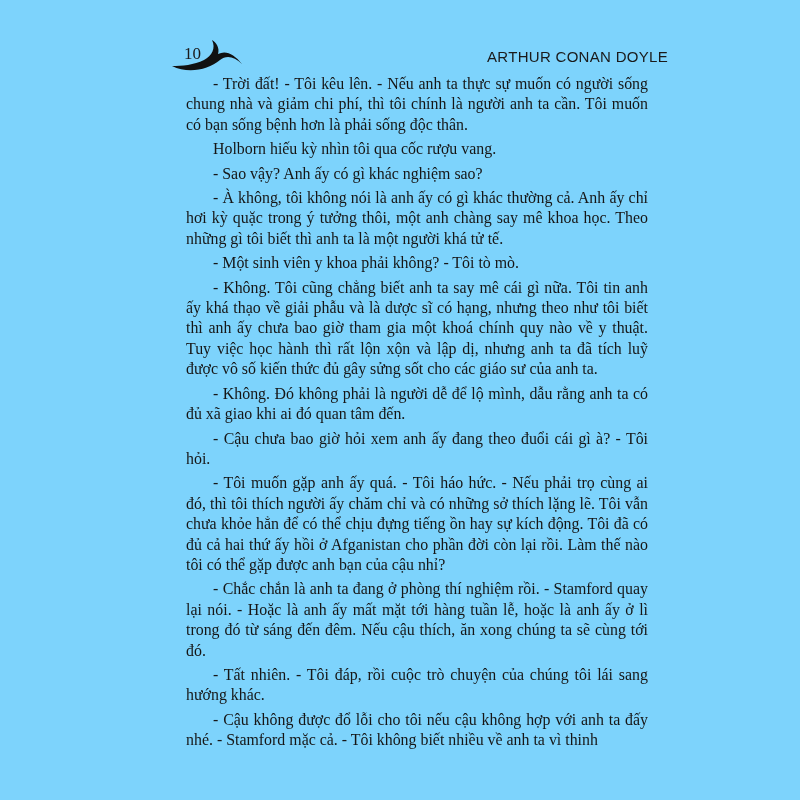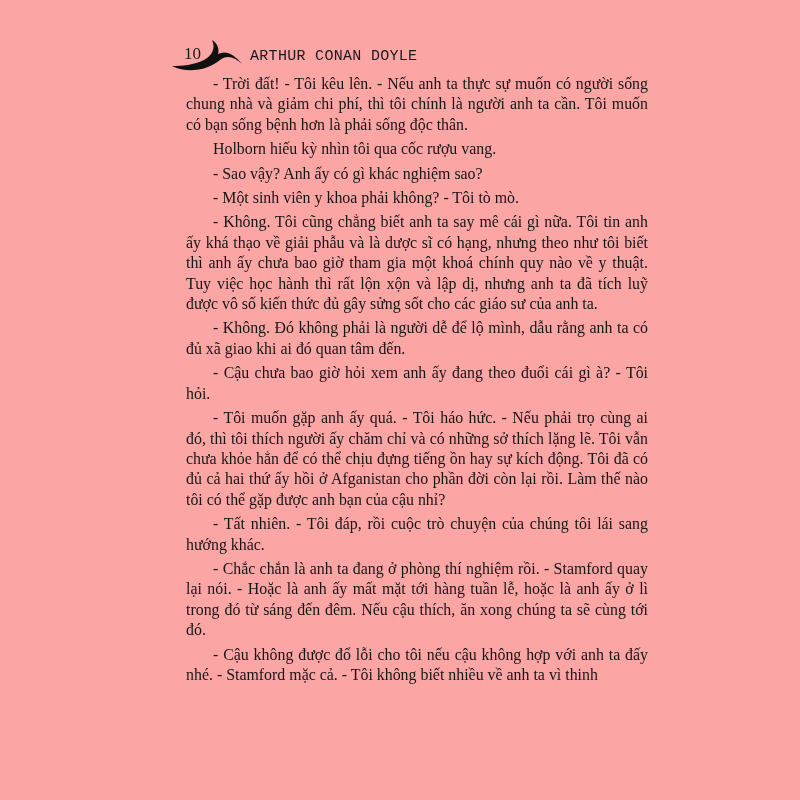--- a/index.html
+++ b/index.html
@@ -1,30 +1,30 @@
 <!DOCTYPE html>
 <html><head>
 <meta charset="utf-8">
 <style>
   html, body { margin: 0; padding: 0; background: #ffffff; }
   body { width: 800px; height: 800px; position: relative; overflow: hidden; }
   .page {
-    position: absolute; left: 0; top: 0; width: 800px; height: 800px; background: #fca5a5;
+    position: absolute; left: 0; top: 0; width: 800px; height: 800px; background: #7dd3fc;
   }
   .header {
     position: absolute; left: 168px; top: 36px; width: 500px; height: 40px;
   }
   .page-num {
     position: absolute; left: 16px; top: 8px;
     font-family: "Liberation Serif", serif; font-size: 17px; color: #1a1a1a;
   }
   .ornament { position: absolute; left: 0px; top: 4px; }
   .running-title {
-    position: absolute; left: 0; right: 0; top: 12px; text-align: left;
-    font-family: Liberation Mono, monospace; font-size: 15px; letter-spacing: 0.3px;
+    position: absolute; left: 0; right: 0; top: 12px; text-align: right;
+    font-family: Liberation Sans, sans-serif; font-size: 15px; letter-spacing: 0.3px;
     color: #1a1a1a; padding-left: 82px;
   }
   .body-text {
     position: absolute; left: 186px; top: 74px; width: 462px;
     font-family: "Liberation Serif", serif; font-size: 15.9px; line-height: 20.4px;
     color: #161616; text-align: justify;
   }
   .body-text p { margin: 0 0 4px 0; text-indent: 27px; }
 </style>
 </head>
@@ -36,22 +36,23 @@
       <path d="M4 26 C 20 34, 40 30, 52 20 C 58 15, 66 16, 74 24 C 66 14, 58 10, 50 14 C 52 8, 48 2, 44 0 C 48 8, 44 16, 36 20 C 26 25, 14 26, 4 26 Z" fill="#111111"></path>
     </svg>
     <span class="page-num">10</span>
     <div class="running-title">ARTHUR CONAN DOYLE</div>
   </div>
 
   <div class="body-text">
     <p>- Trời đất! - Tôi kêu lên. - Nếu anh ta thực sự muốn có người sống chung nhà và giảm chi phí, thì tôi chính là người anh ta cần. Tôi muốn có bạn sống bệnh hơn là phải sống độc thân.</p>
     <p>Holborn hiếu kỳ nhìn tôi qua cốc rượu vang.</p>
     <p>- Sao vậy? Anh ấy có gì khác nghiệm sao?</p>
+    <p>- À không, tôi không nói là anh ấy có gì khác thường cả. Anh ấy chỉ hơi kỳ quặc trong ý tưởng thôi, một anh chàng say mê khoa học. Theo những gì tôi biết thì anh ta là một người khá tử tế.</p>
     <p>- Một sinh viên y khoa phải không? - Tôi tò mò.</p>
     <p>- Không. Tôi cũng chẳng biết anh ta say mê cái gì nữa. Tôi tin anh ấy khá thạo về giải phẫu và là dược sĩ có hạng, nhưng theo như tôi biết thì anh ấy chưa bao giờ tham gia một khoá chính quy nào về y thuật. Tuy việc học hành thì rất lộn xộn và lập dị, nhưng anh ta đã tích luỹ được vô số kiến thức đủ gây sửng sốt cho các giáo sư của anh ta.</p>
     <p>- Không. Đó không phải là người dễ để lộ mình, dẫu rằng anh ta có đủ xã giao khi ai đó quan tâm đến.</p>
     <p>- Cậu chưa bao giờ hỏi xem anh ấy đang theo đuổi cái gì à? - Tôi hỏi.</p>
     <p>- Tôi muốn gặp anh ấy quá. - Tôi háo hức. - Nếu phải trọ cùng ai đó, thì tôi thích người ấy chăm chỉ và có những sở thích lặng lẽ. Tôi vẫn chưa khỏe hẳn để có thể chịu đựng tiếng ồn hay sự kích động. Tôi đã có đủ cả hai thứ ấy hồi ở Afganistan cho phần đời còn lại rồi. Làm thế nào tôi có thể gặp được anh bạn của cậu nhỉ?</p>
+    <p>- Chắc chắn là anh ta đang ở phòng thí nghiệm rồi. -  Stamford quay lại nói. - Hoặc là anh ấy mất mặt tới hàng tuần lễ, hoặc là anh ấy ở lì trong đó từ sáng đến đêm. Nếu cậu thích, ăn xong chúng ta sẽ cùng tới đó.</p>
     <p>- Tất nhiên. - Tôi đáp, rồi cuộc trò chuyện của chúng tôi lái sang hướng khác.</p>
-    <p>- Chắc chắn là anh ta đang ở phòng thí nghiệm rồi. -  Stamford quay lại nói. - Hoặc là anh ấy mất mặt tới hàng tuần lễ, hoặc là anh ấy ở lì trong đó từ sáng đến đêm. Nếu cậu thích, ăn xong chúng ta sẽ cùng tới đó.</p>
     <p>- Cậu không được đổ lỗi cho tôi nếu cậu không hợp với anh ta đấy nhé. - Stamford mặc cả. - Tôi không biết nhiều về anh ta vì thinh</p>
   </div>
 </div>
 
 </body></html>

